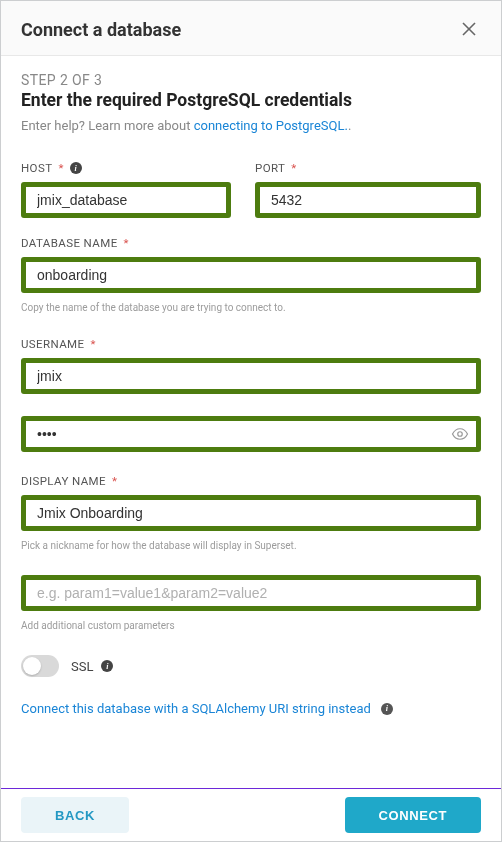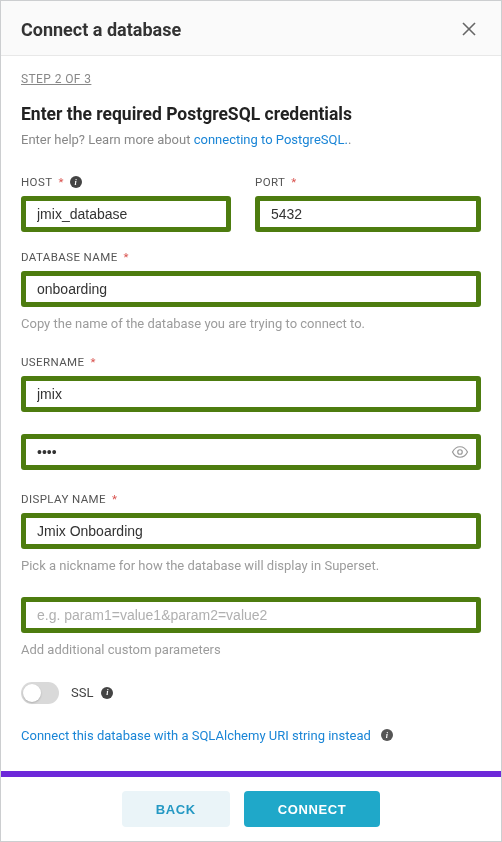--- a/index.html
+++ b/index.html
@@ -51,25 +51,24 @@
   }
   .modal-body {
     height: 100%;
     overflow-y: scroll;
     padding: 16px 20px 10px 20px;
   }
   .modal-body::-webkit-scrollbar { width: 12px; }
   .modal-body::-webkit-scrollbar-track { background: #fff; }
   .modal-body::-webkit-scrollbar-thumb { background: #c9c9c9; border-radius: 6px; border: 3px solid #fff; }
   .step-indicator {
-    font-size: 12px;
+    font-size: 14px;
     letter-spacing: 0.4px;
     color: #888;
-    margin-bottom: 18px;
-    text-decoration: underline;
+    margin-bottom: 2px;
   }
   .section-heading {
     font-size: 17.5px;
     font-weight: 700;
     color: #222;
     margin: 0 0 8px 0;
   }
   .help-line {
     font-size: 13px;
     color: #888;
@@ -127,21 +126,21 @@
     top: 50%;
     transform: translateY(-50%);
     background: none;
     border: none;
     padding: 4px;
     cursor: pointer;
     color: #999;
     display: flex;
   }
   .hint {
-    font-size: 13px;
+    font-size: 10px;
     color: #9c9c9c;
     margin-top: 8px;
     line-height: 1.4;
   }
   .field-block { margin-bottom: 22px; }
   .ssl-row {
     display: flex;
     align-items: center;
     gap: 12px;
     margin-top: 4px;
@@ -178,24 +177,24 @@
     font-size: 13px;
     display: flex;
     align-items: center;
     gap: 8px;
     color: #1a85d6;
     margin-bottom: 6px;
   }
   .alt-link-row a { color: #1a85d6; text-decoration: none; cursor: pointer; }
   .alt-link-row .info-icon { background: #555; }
   .modal-footer {
-    border-top: 6px solid #6d28d9;
-    padding: 14px 20px;
-    display: flex;
-    justify-content: center;
+    border-top: 1px solid #6d28d9;
+    padding: 8px 20px;
+    display: flex;
+    justify-content: space-between;
     gap: 14px;
   }
   .btn {
     height: 36px;
     padding: 0 34px;
     font-size: 13px;
     font-weight: 700;
     letter-spacing: 0.6px;
     border-radius: 4px;
     border: none;

